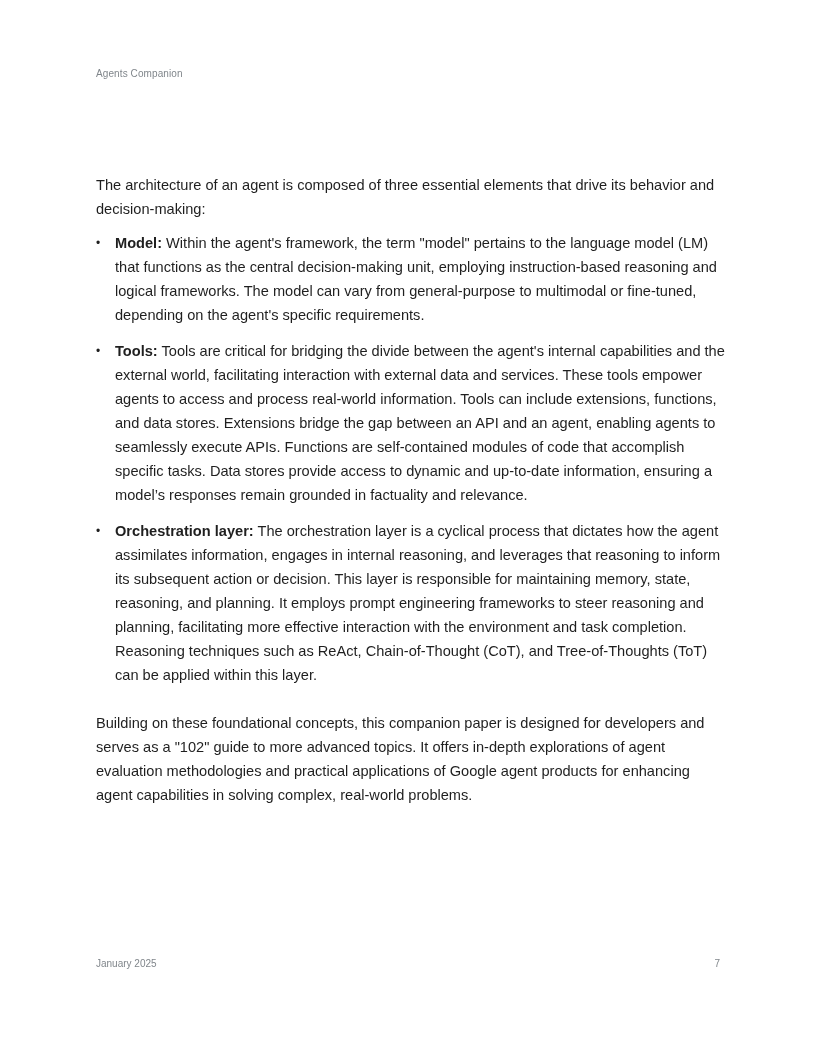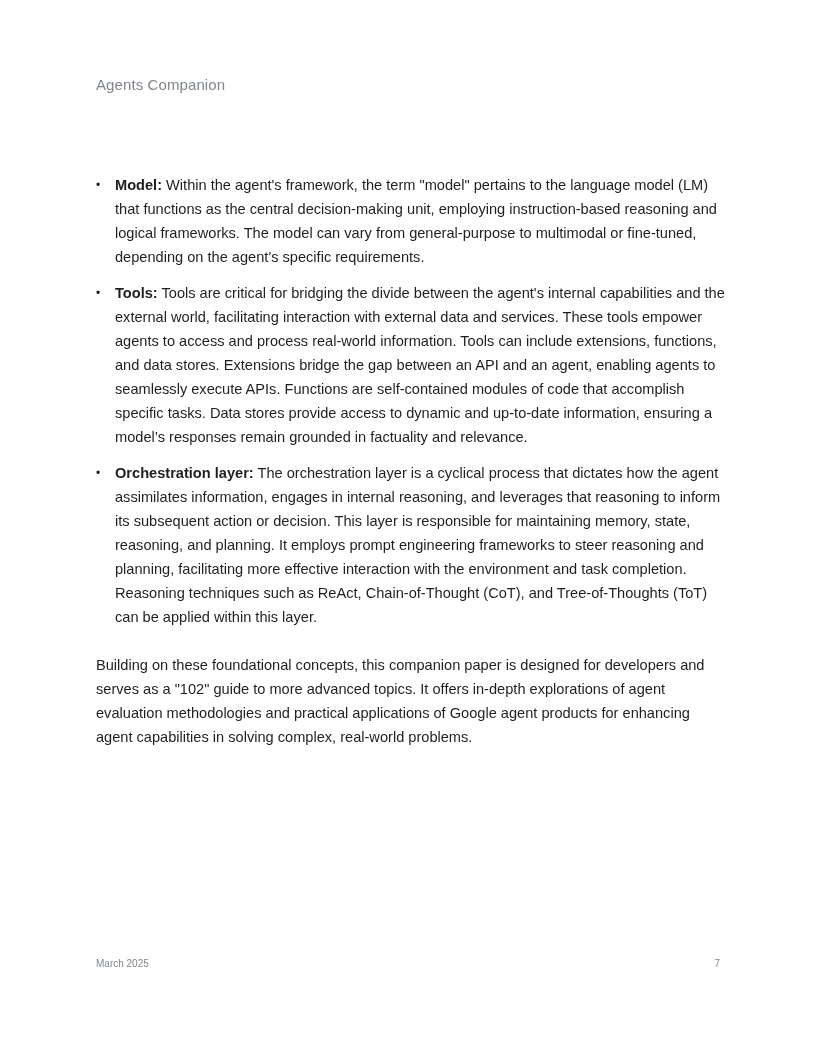--- a/index.html
+++ b/index.html
@@ -11,22 +11,22 @@
       width: 816px;
       height: 1056px;
       position: relative;
       overflow: hidden;
       font-family: "Liberation Sans", sans-serif;
       color: #1f1f1f;
     }
     .page-header {
       position: absolute;
       left: 96px;
-      top: 76px;
-      font-size: 15px;
+      top: 68px;
+      font-size: 10px;
       color: #80868b;
       letter-spacing: 0.1px;
       font-weight: 500;
     }
     .content {
       position: absolute;
       left: 96px;
       top: 173px;
       width: 630px;
       font-size: 14.6px;
@@ -73,35 +73,36 @@
       justify-content: space-between;
       font-weight: 500;
     }
   </style>
 </head>
 <body>
 
 <div class="page-header">Agents Companion</div>
 
 <div class="content">
+  <p class="intro">The architecture of an agent is composed of three essential elements that drive its behavior and decision-making:</p>
 
   <ul class="elements">
     <li>
       <span class="bullet">•</span>
       <span class="term">Model:</span><span> Within the agent's framework, the term "model" pertains to the language model (LM) that functions as the central decision-making unit, employing instruction-based reasoning and logical frameworks. The model can vary from general-purpose to multimodal or fine-tuned, depending on the agent's specific requirements.</span>
     </li>
     <li>
       <span class="bullet">•</span>
       <span class="term">Tools:</span><span> Tools are critical for bridging the divide between the agent's internal capabilities and the external world, facilitating interaction with external data and services. These tools empower agents to access and process real-world information. Tools can include extensions, functions, and data stores. Extensions bridge the gap between an API and an agent, enabling agents to seamlessly execute APIs. Functions are self-contained modules of code that accomplish specific tasks. Data stores provide access to dynamic and up-to-date information, ensuring a model’s responses remain grounded in factuality and relevance.</span>
     </li>
     <li>
       <span class="bullet">•</span>
       <span class="term">Orchestration layer:</span><span> The orchestration layer is a cyclical process that dictates how the agent assimilates information, engages in internal reasoning, and leverages that reasoning to inform its subsequent action or decision. This layer is responsible for maintaining memory, state, reasoning, and planning. It employs prompt engineering frameworks to steer reasoning and planning, facilitating more effective interaction with the environment and task completion. Reasoning techniques such as ReAct, Chain-of-Thought (CoT), and Tree-of-Thoughts (ToT) can be applied within this layer.</span>
     </li>
   </ul>
 
   <p class="closing">Building on these foundational concepts, this companion paper is designed for developers and serves as a "102" guide to more advanced topics. It offers in-depth explorations of agent evaluation methodologies and practical applications of Google agent products for enhancing agent capabilities in solving complex, real-world problems.</p>
 </div>
 
 <div class="page-footer">
-  <span>March 2025</span>
+  <span>January 2025</span>
   <span>7</span>
 </div>
 
 </body></html>

